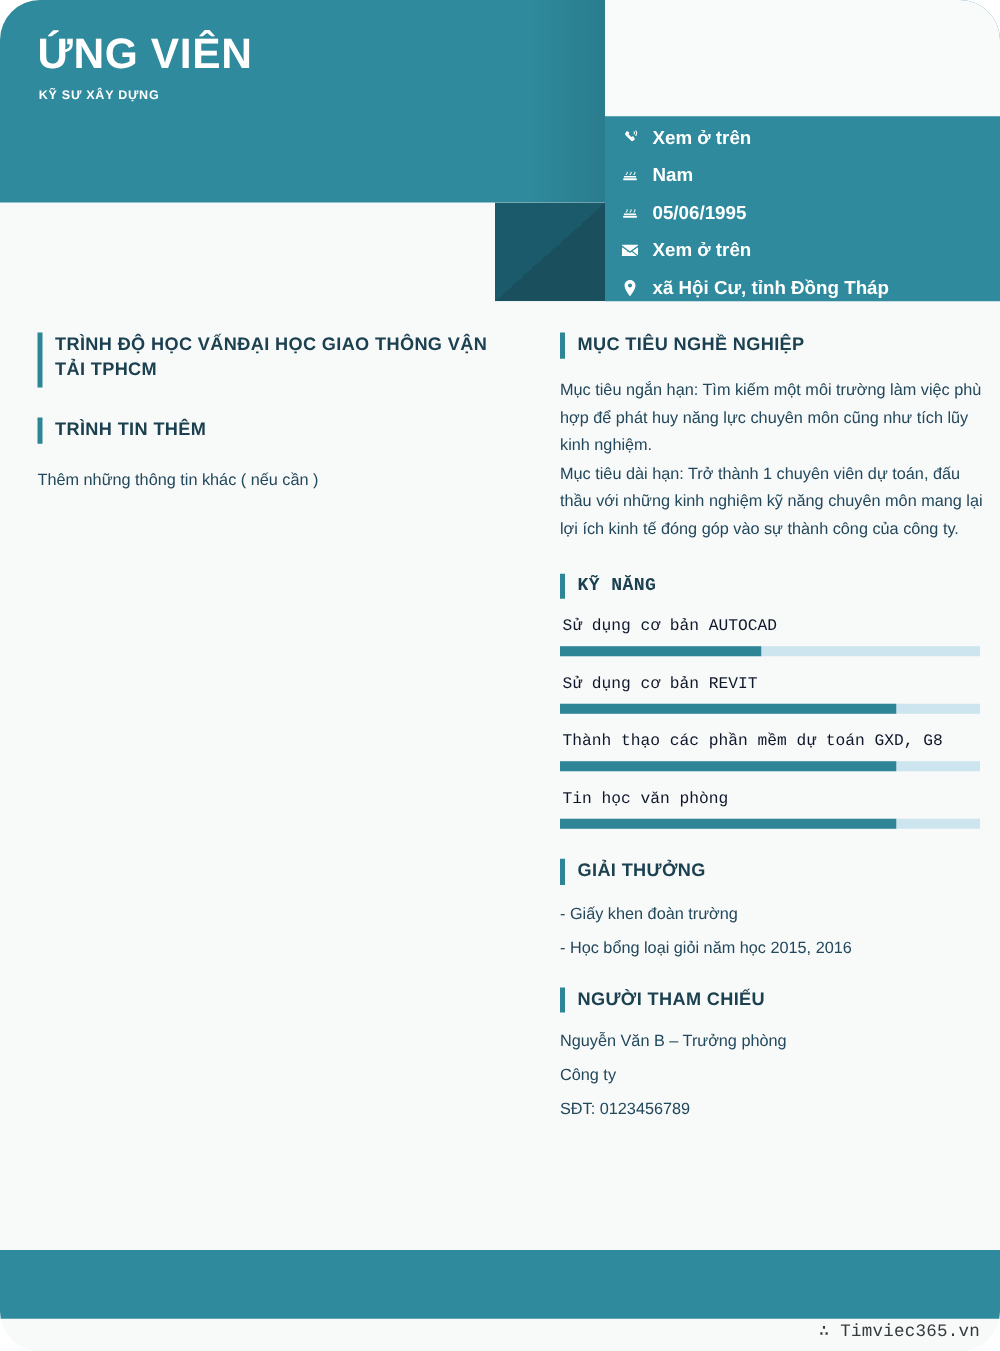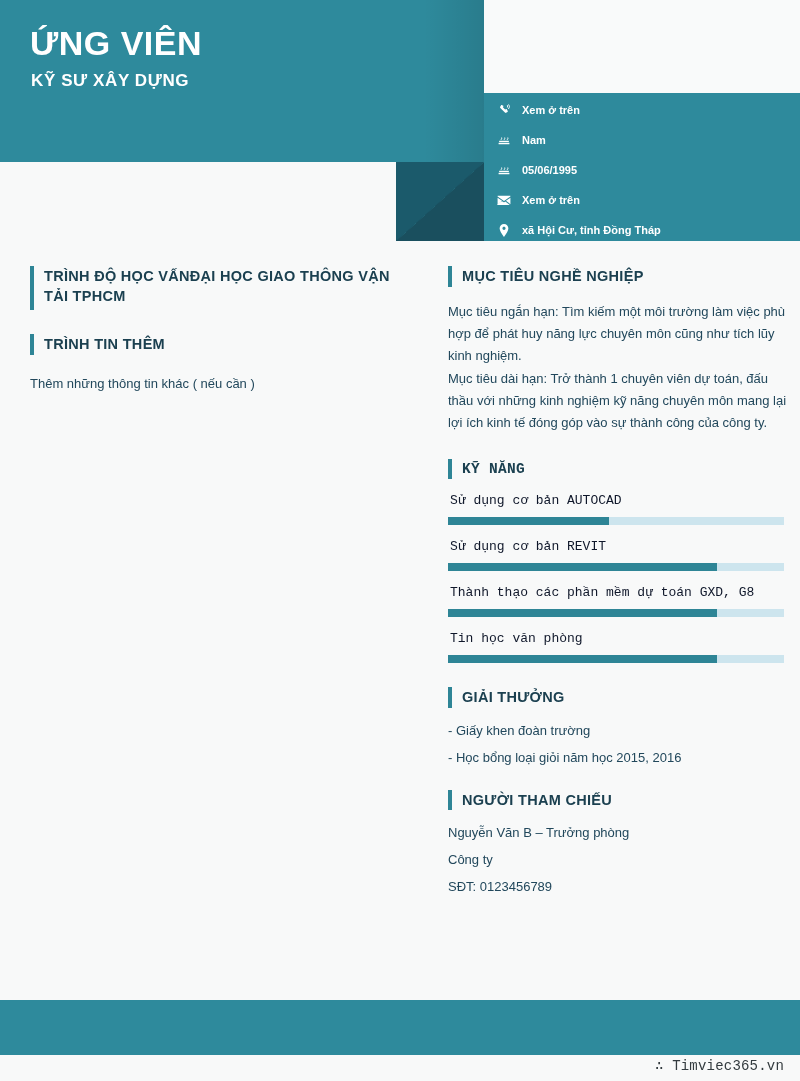--- a/index.html
+++ b/index.html
@@ -12,20 +12,21 @@
     background: #ffffff;
     font-family: "Liberation Sans", sans-serif;
     overflow: hidden;
   }
   .page {
     position: relative;
     width: 800px;
     height: 1081px;
     background: #f8f9f9;
     overflow: hidden;
+    border-radius: 32px;
   }
 
   
   .header {
     position: absolute;
     left: 0; top: 0;
     width: 800px;
     height: 241px;
   }
   .header-left-band {
@@ -78,41 +79,41 @@
     font-size: 34px;
     font-weight: bold;
     color: #ffffff;
     letter-spacing: 0.5px;
     line-height: 1.15;
     margin: 0;
   }
   .cv-subtitle {
     position: absolute;
     left: 31px; top: 71px;
-    font-size: 17px;
+    font-size: 10px;
     font-weight: bold;
     color: #ffffff;
     letter-spacing: 0.6px;
     margin: 0;
   }
 
   
   .contact-list {
     position: absolute;
     left: 494px; top: 95px;
     width: 300px;
     list-style: none;
     margin: 0; padding: 0;
   }
   .contact-item {
     display: flex;
     align-items: center;
     height: 30px;
     color: #ffffff;
-    font-size: 11px;
+    font-size: 15px;
     font-weight: bold;
   }
   .contact-icon {
     display: inline-flex;
     align-items: center;
     justify-content: center;
     width: 20px;
     min-width: 20px;
     margin-right: 8px;
     color: #ffffff;

